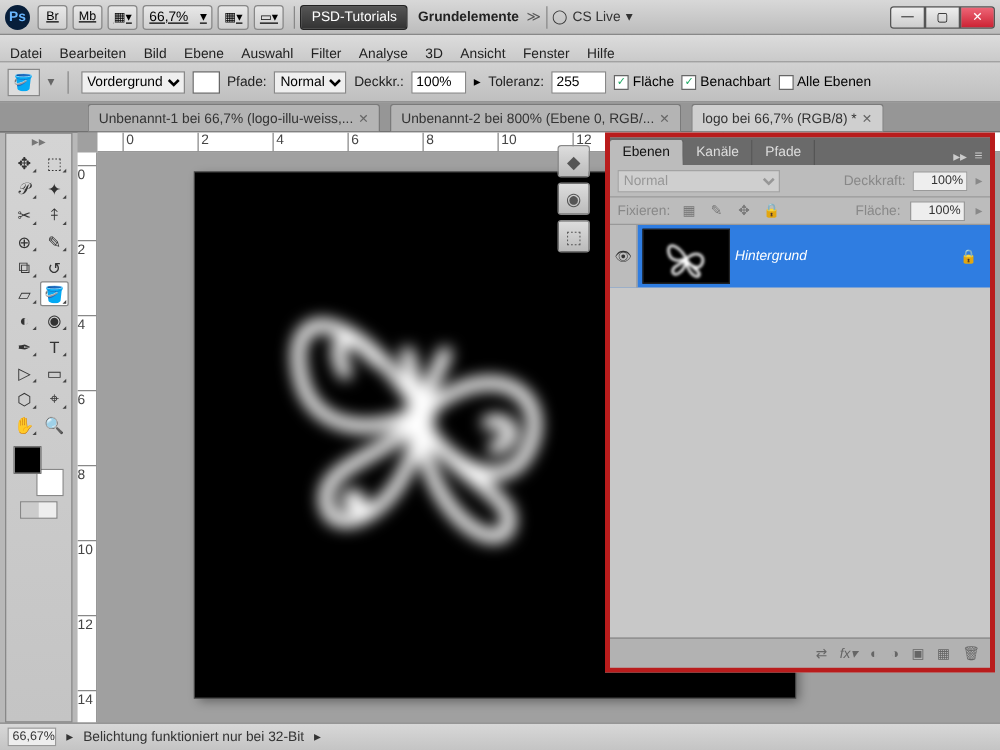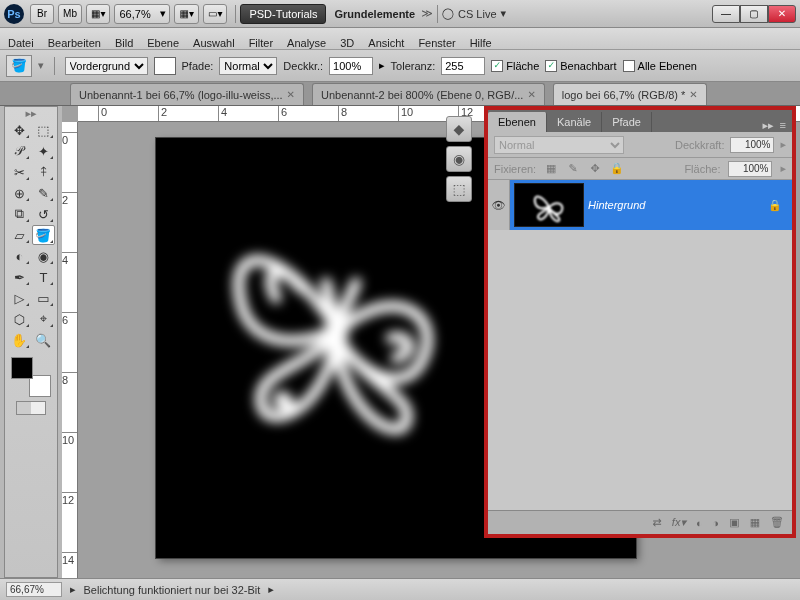--- a/index.html
+++ b/index.html
@@ -1,19 +1,19 @@
 <!DOCTYPE html>
 <html><head>
 <meta charset="utf-8">
 <style>
 * { margin:0; padding:0; box-sizing:border-box; font-family:Tahoma,Arial,sans-serif; font-size:11px; }
 body { background:#b8b8b8; width:800px; height:600px; overflow:hidden; position:relative; }
 .titlebar { height:28px; background:linear-gradient(#d8d8d8,#bcbcbc); display:flex; align-items:center; padding:0 4px; border-bottom:1px solid #888; }
 .ps-icon { width:20px; height:20px; background:#071e3a; color:#6bb7ff; display:flex; align-items:center; justify-content:center; font-weight:bold; font-size:11px; border-radius:10px; margin-right:6px; }
-.tb-btn { height:20px; min-width:24px; background:linear-gradient(#e8e8e8,#cfcfcf); border:1px solid #888; border-radius:3px; margin-right:4px; display:flex; align-items:center; justify-content:center; font-size:10px; padding:0 4px; }
+.tb-btn { height:20px; min-width:24px; background:linear-gradient(#e8e8e8,#cfcfcf); border:1px solid #888; border-radius:3px; margin-right:4px; display:flex; align-items:center; justify-content:center; font-size:10px; padding:0 4px;text-decoration:underline; }
 .tb-sep { width:1px; height:18px; background:#888; margin:0 4px; }
 .darkbtn { background:linear-gradient(#555,#333); color:#fff; border:1px solid #222; border-radius:3px; padding:2px 8px; height:20px; display:flex; align-items:center; }
 .winbtns { margin-left:auto; display:flex; gap:0; }
 .winbtn { width:28px; height:18px; border:1px solid #555; background:linear-gradient(#eee,#ccc); display:flex; align-items:center; justify-content:center; font-size:10px; }
 .winbtn.close { background:linear-gradient(#e67,#c23); color:#fff; border-radius:0 3px 3px 0; }
 .winbtn.min { border-radius:3px 0 0 3px; }
 .menubar { height:22px; background:linear-gradient(#dcdcdc,#cacaca); display:flex; align-items:flex-end; padding:0 8px; gap:14px; border-bottom:1px solid #999; }
 .menubar span { color:#222; cursor:default; }
 .optbar { height:32px; background:linear-gradient(#d2d2d2,#bfbfbf); display:flex; align-items:center; padding:0 6px; border-bottom:1px solid #888; gap:6px; }
 .optbar .lbl { color:#222; }
@@ -59,21 +59,21 @@
 .layer { height:50px; display:flex; align-items:center; background:#2f7de1; color:#fff; }
 .layer .eye { width:22px; text-align:center; color:#333; background:#bcbcbc; height:100%; display:flex; align-items:center; justify-content:center; border-right:1px solid #999; }
 .layer .thumb { width:70px; height:44px; margin:0 4px; background:#000; border:1px solid #222; display:flex; align-items:center; justify-content:center; }
 .layer .thumb svg { filter:blur(1.2px); }
 .layer .lname { flex:1; font-style:italic; font-size:11px; }
 .layer .lock { padding:0 10px; color:#fff; }
 .panel-foot { height:24px; background:#b2b2b2; border-top:1px solid #888; display:flex; align-items:center; justify-content:flex-end; gap:10px; padding:0 8px; color:#666; font-size:12px; }
 .dockicons { position:absolute; top:0; right:-32px; width:30px; }
 .dockicons .di { width:26px; height:26px; margin:4px 0; background:linear-gradient(#ddd,#bbb); border:1px solid #888; border-radius:3px; display:flex; align-items:center; justify-content:center; font-size:14px; color:#555; }
 .statusbar { position:absolute; bottom:0; left:0; right:0; height:22px; background:linear-gradient(#d8d8d8,#c4c4c4); border-top:1px solid #888; display:flex; align-items:center; padding:0 6px; gap:8px; color:#333; }
-.statusbar .zoom { width:56px; border:1px solid #999; background:#eee; padding:1px 3px; font-size:10px; }
+.statusbar .zoom { width:39px; border:1px solid #999; background:#eee; padding:1px 3px; font-size:10px; }
 </style>
 </head>
 <body>
 
 <div class="titlebar">
   <div class="ps-icon">Ps</div>
   <div class="tb-btn">Br</div>
   <div class="tb-btn">Mb</div>
   <div class="tb-btn">▦▾</div>
   <div class="tb-btn" style="min-width:56px;justify-content:space-between">

